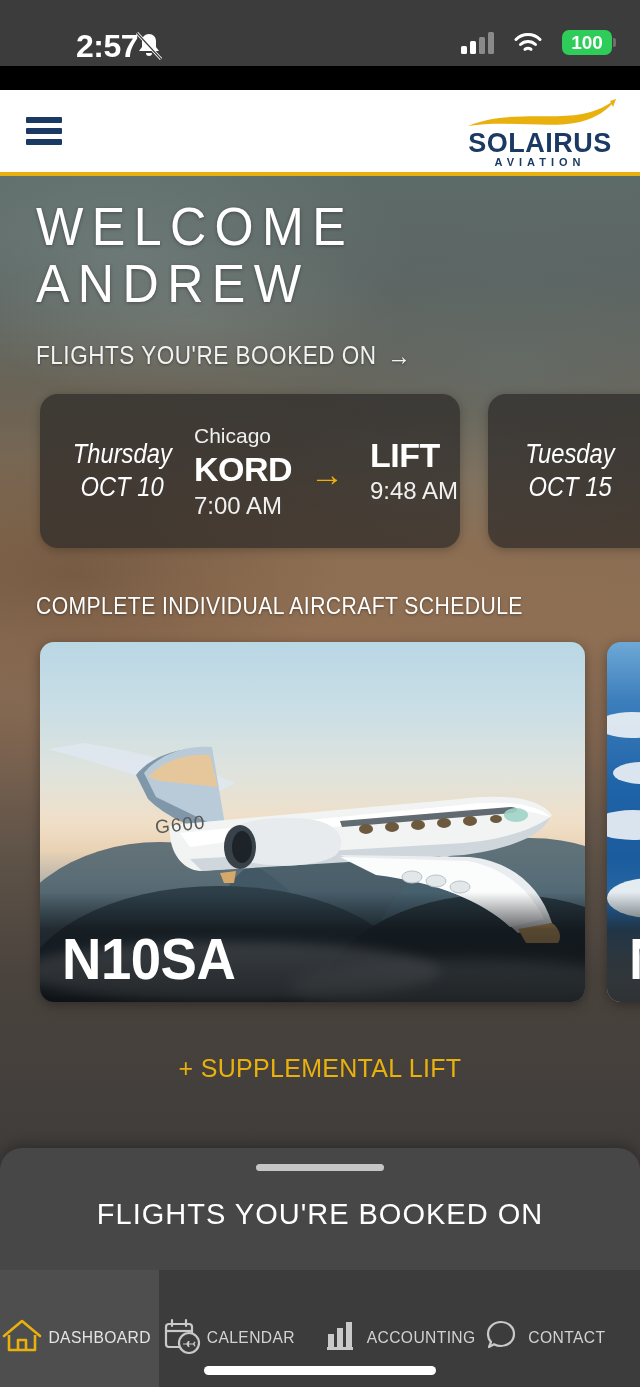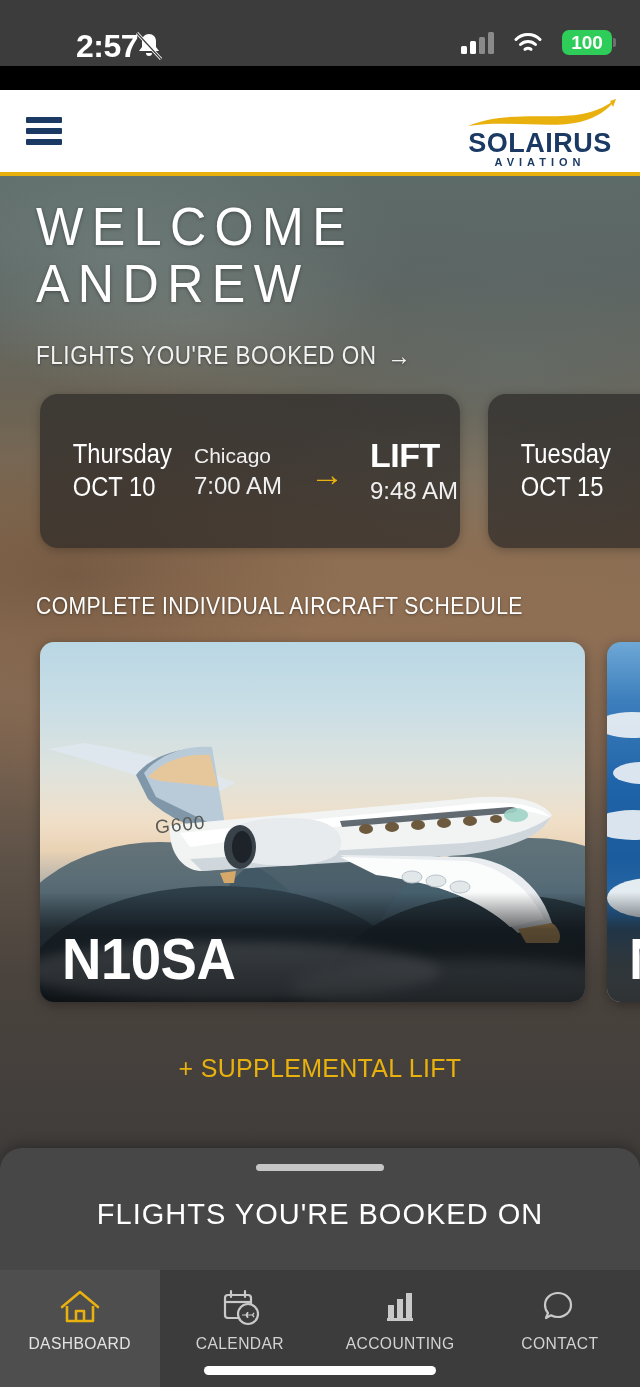--- a/index.html
+++ b/index.html
@@ -96,21 +96,21 @@
   .sectionlabel .arrow { font-size:26px; line-height:1; }
 
   
   .flightrow { margin-top:24px; padding-left:40px; display:flex; gap:28px; }
   .flightcard {
     flex:0 0 auto; width:420px; height:154px;
     background:rgba(45,42,40,.72); border-radius:18px;
     display:flex; align-items:center; padding:0 8px 0 26px;
     box-shadow:0 2px 10px rgba(0,0,0,.25);
   }
-  .fc-date { width:112px; flex:0 0 auto; }
+  .fc-date { width:112px; text-align:center; flex:0 0 auto;font-style:italic; }
   .fc-day, .fc-mon {
     color:#fff; font-size:27px; font-weight:400; line-height:1.25;
     font-family:"Liberation Sans Narrow","Liberation Sans",sans-serif;
     transform:scaleX(.88); display:block;
   }
   .fc-leg { flex:0 0 auto; width:122px; text-align:left; padding-left:16px; }
   .fc-city { color:#efefef; font-size:21px; font-weight:400; line-height:1.35; }
   .fc-code { color:#fff; font-size:34px; font-weight:bold; line-height:1.15; letter-spacing:-0.5px; }
   .fc-time { color:#f0f0f0; font-size:24px; font-weight:400; line-height:1.3; }
   .fc-arrow { flex:0 0 auto; width:54px; text-align:center; color:#e8b10d; font-size:34px; line-height:1; padding-top:6px; }
@@ -202,21 +202,21 @@
     position:absolute; left:0; top:50px; width:100%; text-align:center;
     color:#fff; font-size:29px; letter-spacing:1px; font-weight:400;
     font-family:"Liberation Sans Narrow","Liberation Sans",sans-serif;
   }
 
   
   .tabbar {
     position:absolute; left:0; bottom:0; width:640px; height:117px;
     background:#3c3c3c; display:flex; z-index:30;
   }
-  .tab { flex:1 1 0; position:relative; display:flex; flex-direction:column;
+  .tab { flex:1 1 0; position:relative; display:flex; flex-direction:row;
          align-items:center; justify-content:flex-start; padding-top:14px; cursor:pointer; }
   .tab.active { background:#4e4e4e; }
   .tab .ic { height:46px; display:flex; align-items:center; justify-content:center; }
   .tab .tlabel { margin-top:4px; font-size:17px; color:#d2d2d2; letter-spacing:0.4px;
     font-family:"Liberation Sans Narrow","Liberation Sans",sans-serif; transform:scaleX(.92); }
   .tab.active .tlabel { color:#e4e4e4; }
   .homebar {
     position:absolute; left:50%; bottom:12px; transform:translateX(-50%);
     width:232px; height:9px; border-radius:5px; background:#fff; z-index:35;
   }
@@ -283,20 +283,21 @@
     </div>
 
     <div class="flightrow">
       <div class="flightcard">
         <div class="fc-date">
           <span class="fc-day">Thursday</span>
           <span class="fc-mon">OCT 10</span>
         </div>
         <div class="fc-leg">
           <div class="fc-city">Chicago</div>
+          <div class="fc-code">KORD</div>
           <div class="fc-time">7:00 AM</div>
         </div>
         <div class="fc-arrow">→</div>
         <div class="fc-leg">
           <div class="fc-code">LIFT</div>
           <div class="fc-time">9:48 AM</div>
         </div>
       </div>
       <div class="flightcard">
         <div class="fc-date">

